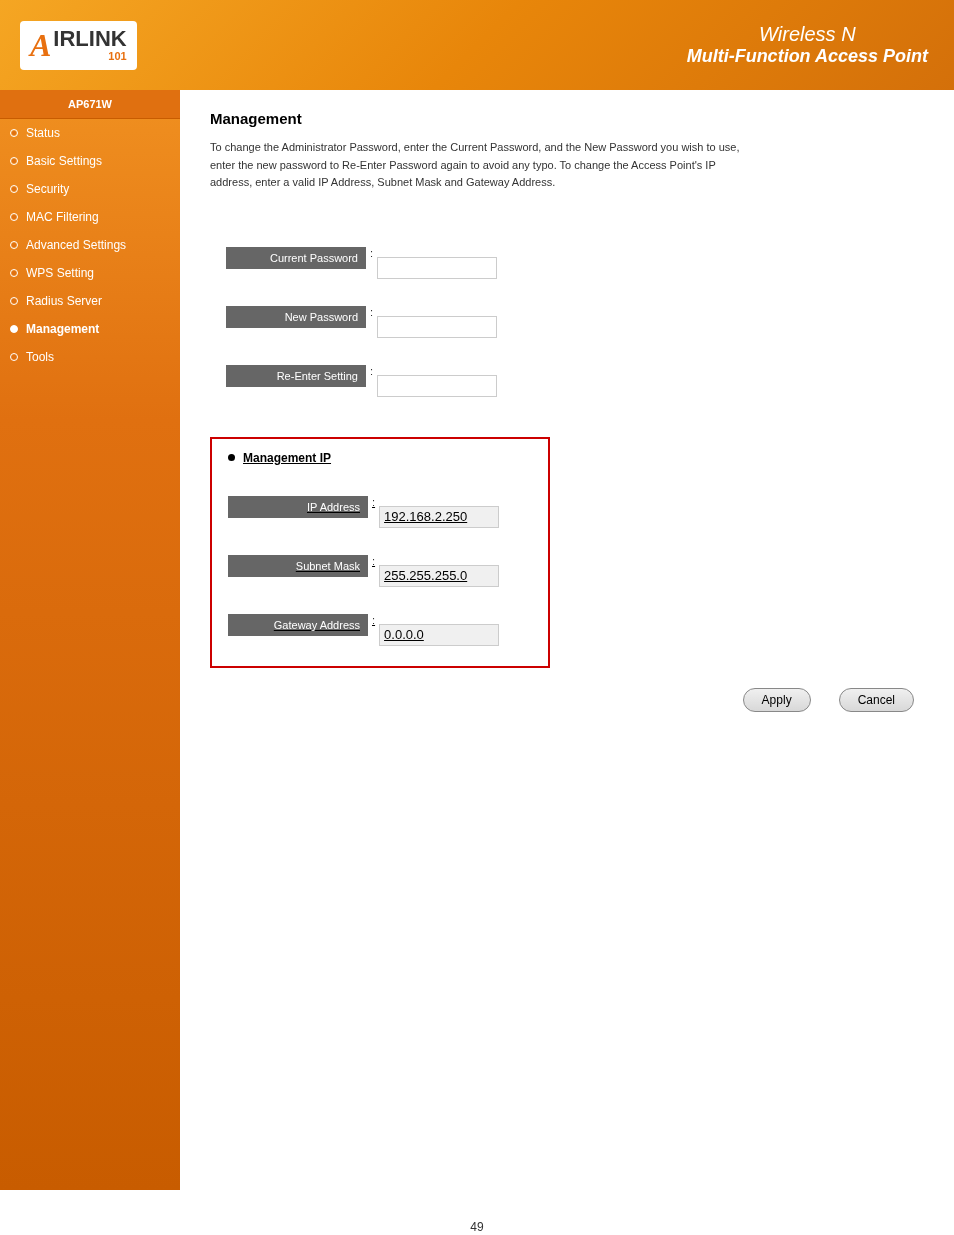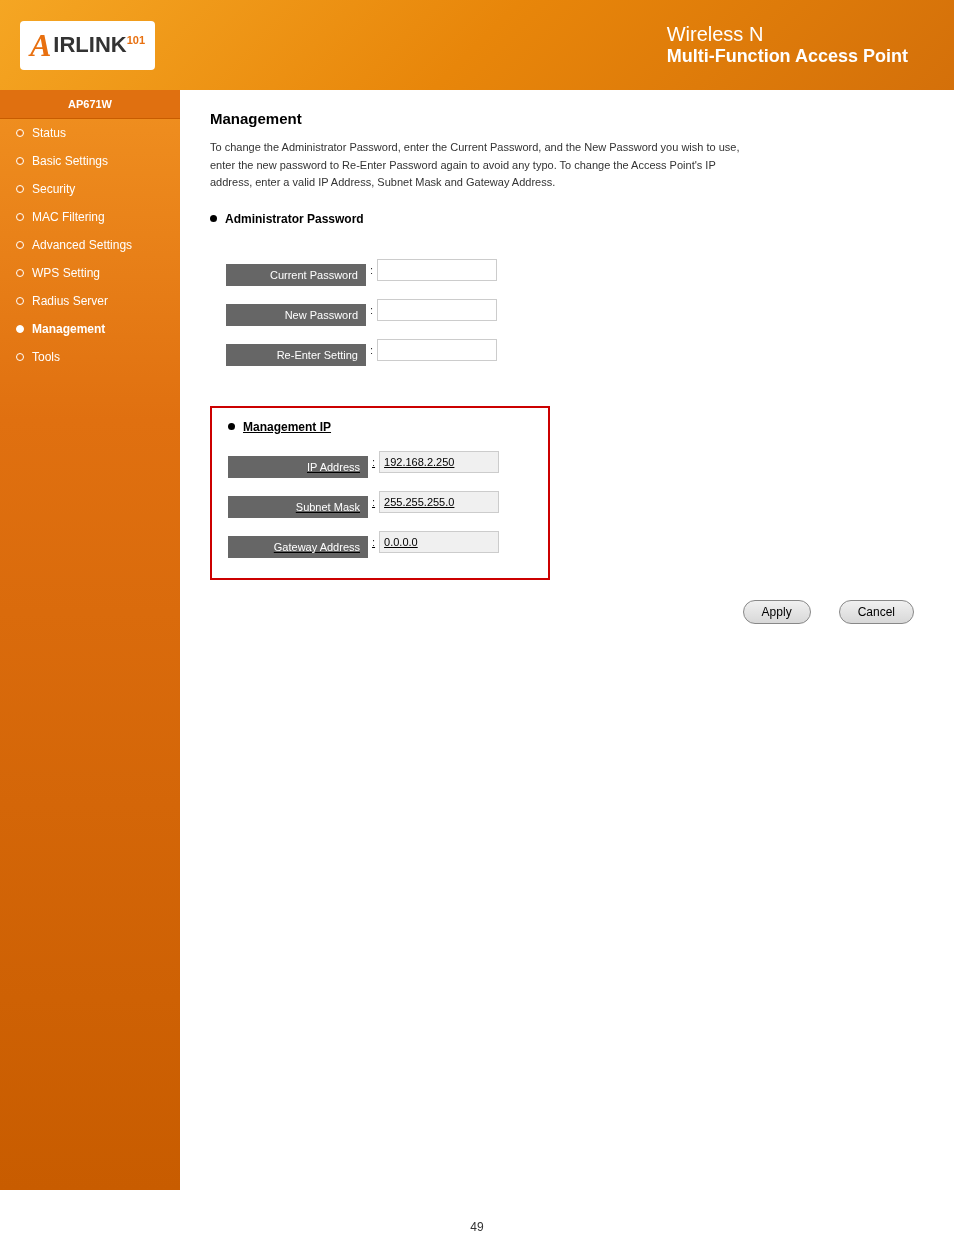--- a/index.html
+++ b/index.html
@@ -33,43 +33,44 @@
     }
     .logo-a {
       font-size: 32px;
       font-weight: bold;
       color: #e87010;
       font-style: italic;
       font-family: Georgia, serif;
     }
     .logo-text {
       display: flex;
-      flex-direction: row;
+      flex-direction: column;
       margin-left: 2px;
     }
     .logo-rlink {
       font-size: 22px;
       font-weight: bold;
       color: #333;
       font-family: Arial, sans-serif;
       line-height: 1;
     }
     .logo-101 {
       font-size: 11px;
       color: #e87010;
       font-weight: bold;
       text-align: right;
     }
     .header-title {
       position: absolute;
-      right: 46px;
+      right: 26px;
       top: 50%;
       transform: translateY(-50%);
-      text-align: left;
-      color: #fff;
+      text-align: center;
+      color: #fff;
+      font-style: italic;
     }
     .header-title .line1 {
       font-size: 20px;
       font-weight: normal;
     }
     .header-title .line2 {
       font-size: 18px;
       font-weight: bold;
     }
 
@@ -91,21 +92,21 @@
       color: #fff;
       font-size: 11px;
       font-weight: bold;
       padding: 8px 14px;
       border-bottom: 1px solid #c85c00;
       text-align: center;
     }
     .sidebar-item {
       display: flex;
       align-items: center;
-      padding: 7px 16px;
+      padding: 7px 10px;
       color: #fff;
       cursor: pointer;
       font-size: 12px;
       text-decoration: none;
     }
     .sidebar-item.active {
       color: #fff;
       font-weight: bold;
     }
     .bullet {
@@ -192,23 +193,24 @@
     }
     .form-colon {
       margin: 0 4px;
       font-size: 11px;
       color: #333;
     }
     .form-input {
       width: 120px;
       height: 22px;
       border: 1px solid #ccc;
-      font-size: 11px;
+      font-size: 13px;
       padding: 2px 4px;
       background: #fff;
+      margin-top: 29px;
     }
     .form-input-ip {
       background: #f0f0f0;
     }
 
     
     .management-ip-box {
       border: 2px solid #cc0000;
       padding: 12px 16px;
       margin-top: 8px;
@@ -310,24 +312,20 @@
       <div class="bullet active-dot"></div>
       <span>Tools</span>
     </div>
   </div>
 
   <div class="main">
     <div class="page-title">Management</div>
     <div class="description">To change the Administrator Password, enter the Current Password, and the New Password you wish to use, enter the new password to Re-Enter Password again to avoid any typo. To change the Access Point's IP address, enter a valid IP Address, Subnet Mask and Gateway Address.</div>
 
     <div class="section">
-      <div class="section-header">
-        <div class="section-bullet"></div>
-        <span>Administrator Password</span>
-      </div>
       <div class="password-box">
         <div class="form-row">
           <div class="form-label">
             <span>Current Password</span>
           </div>
           <span class="form-colon">:</span>
           <input type="password" class="form-input" style="">
         </div>
         <div class="form-row">
           <div class="form-label">

